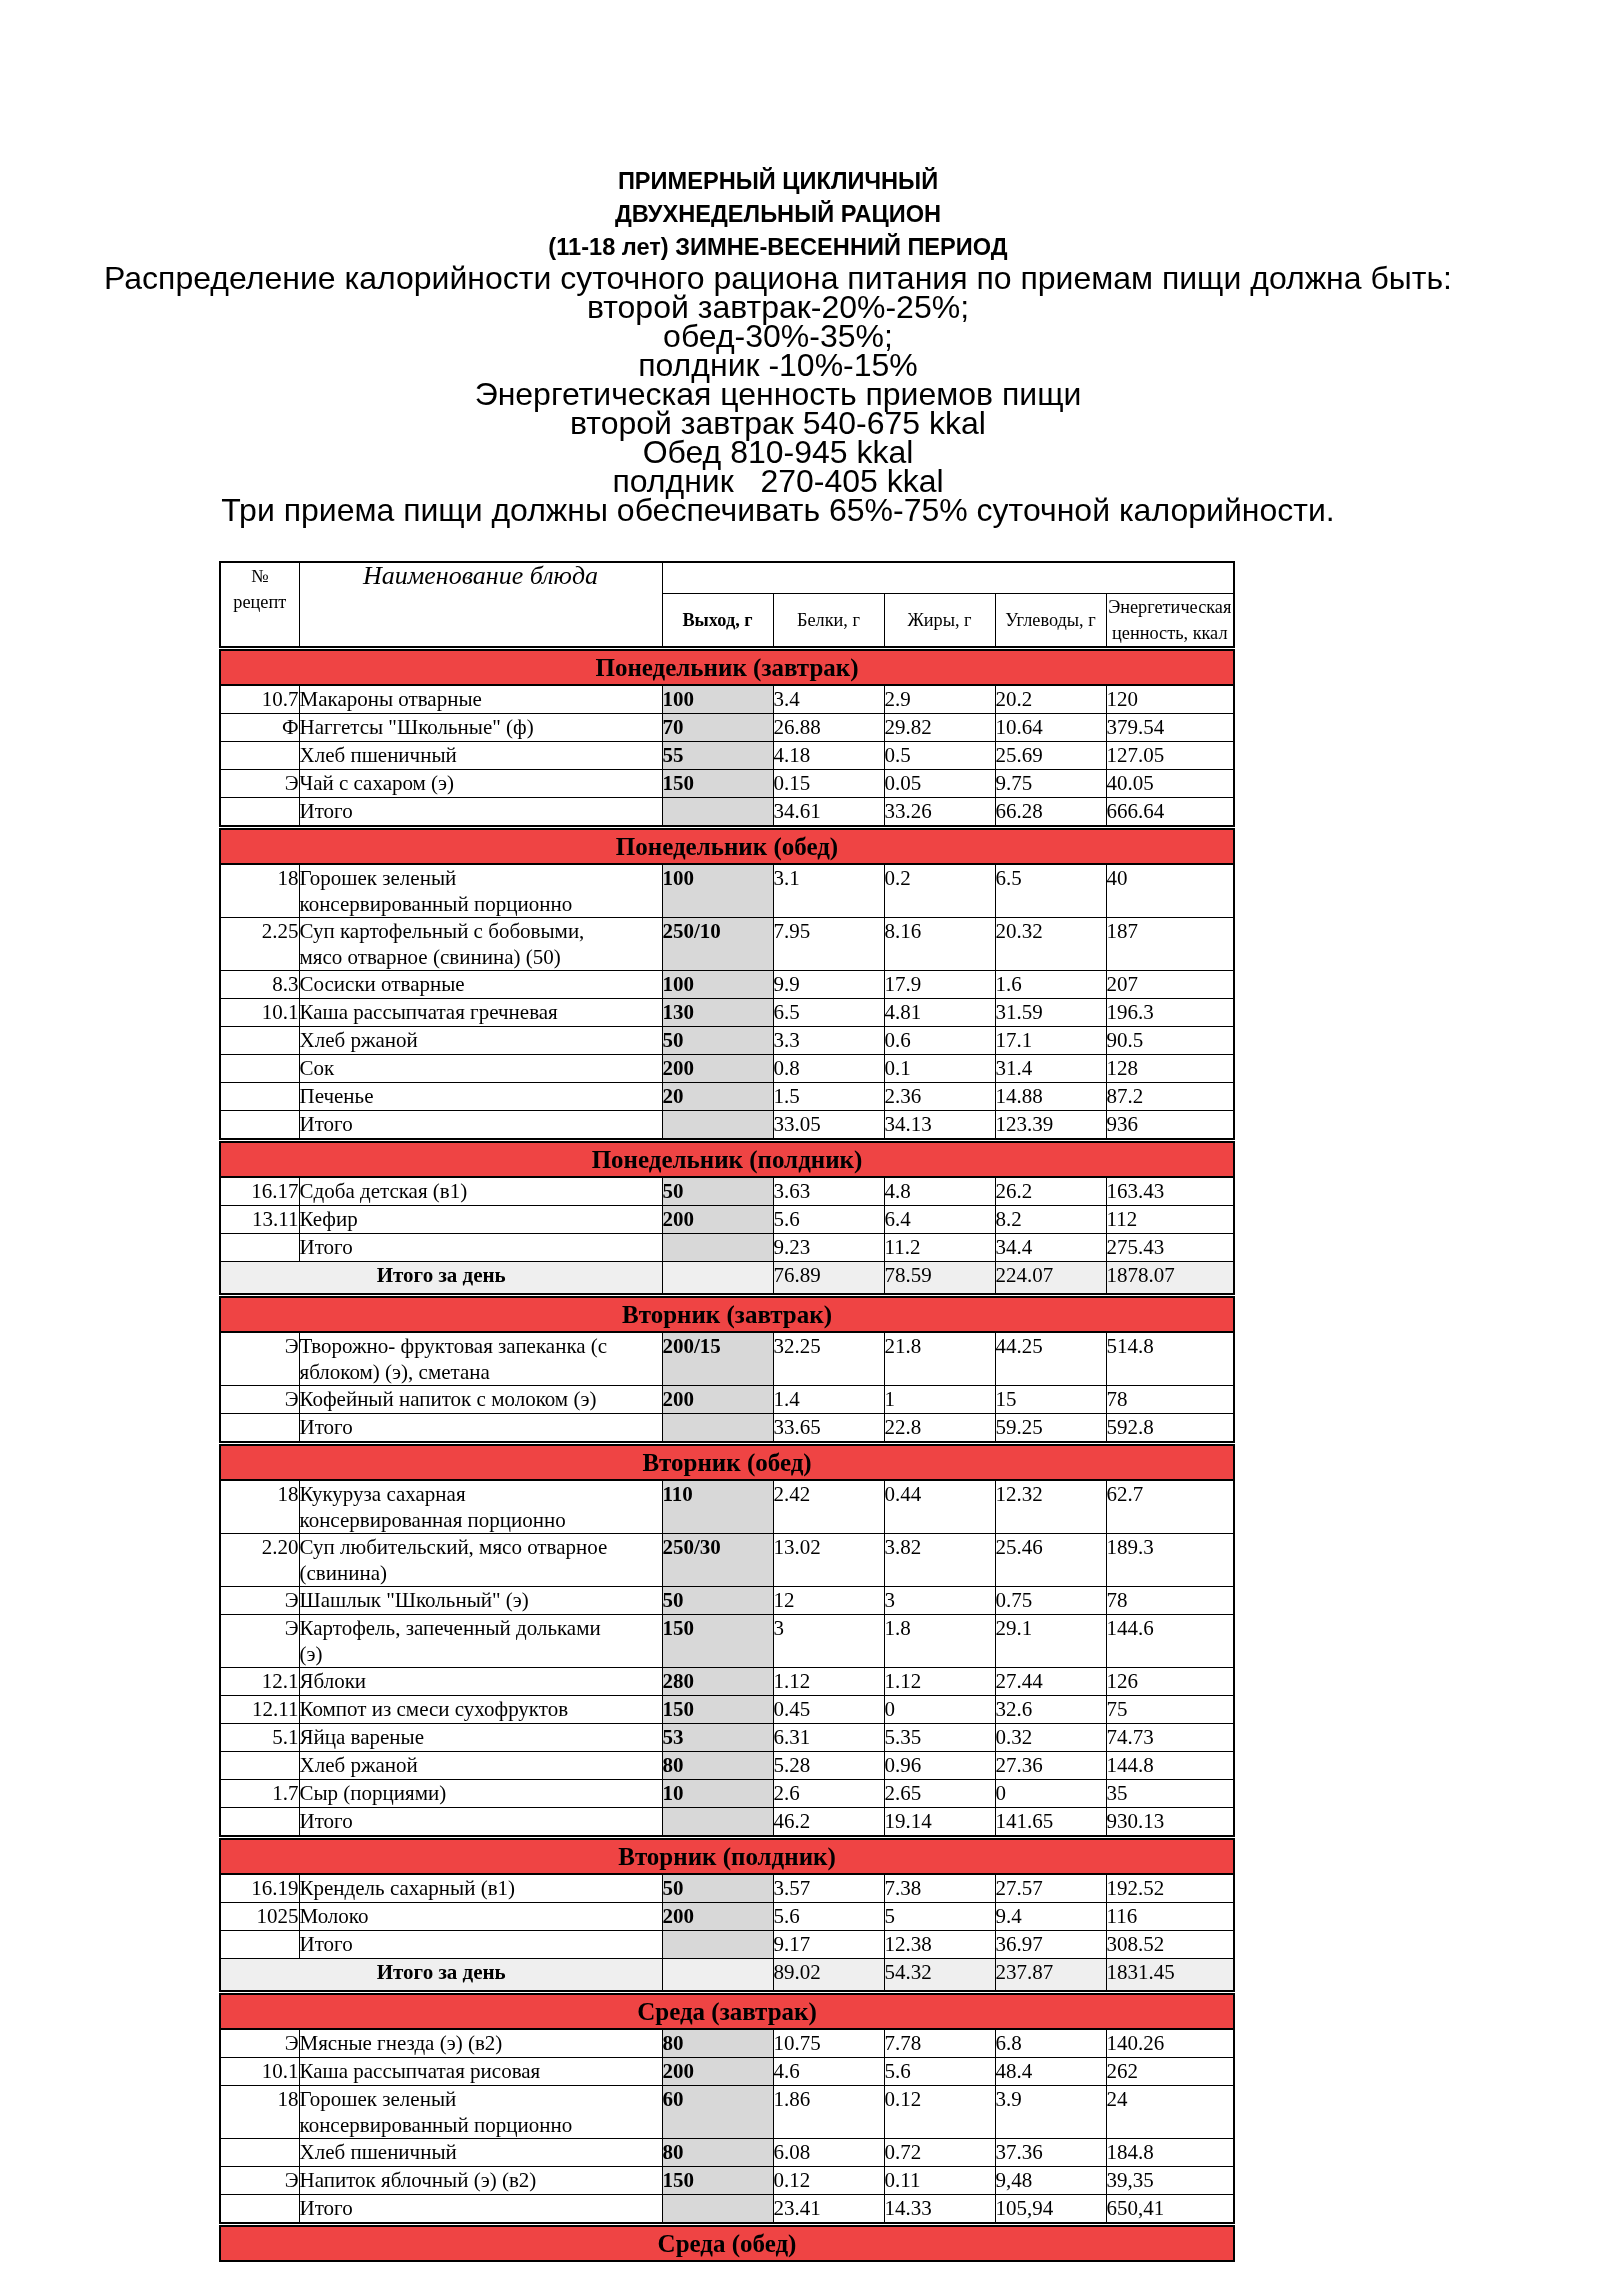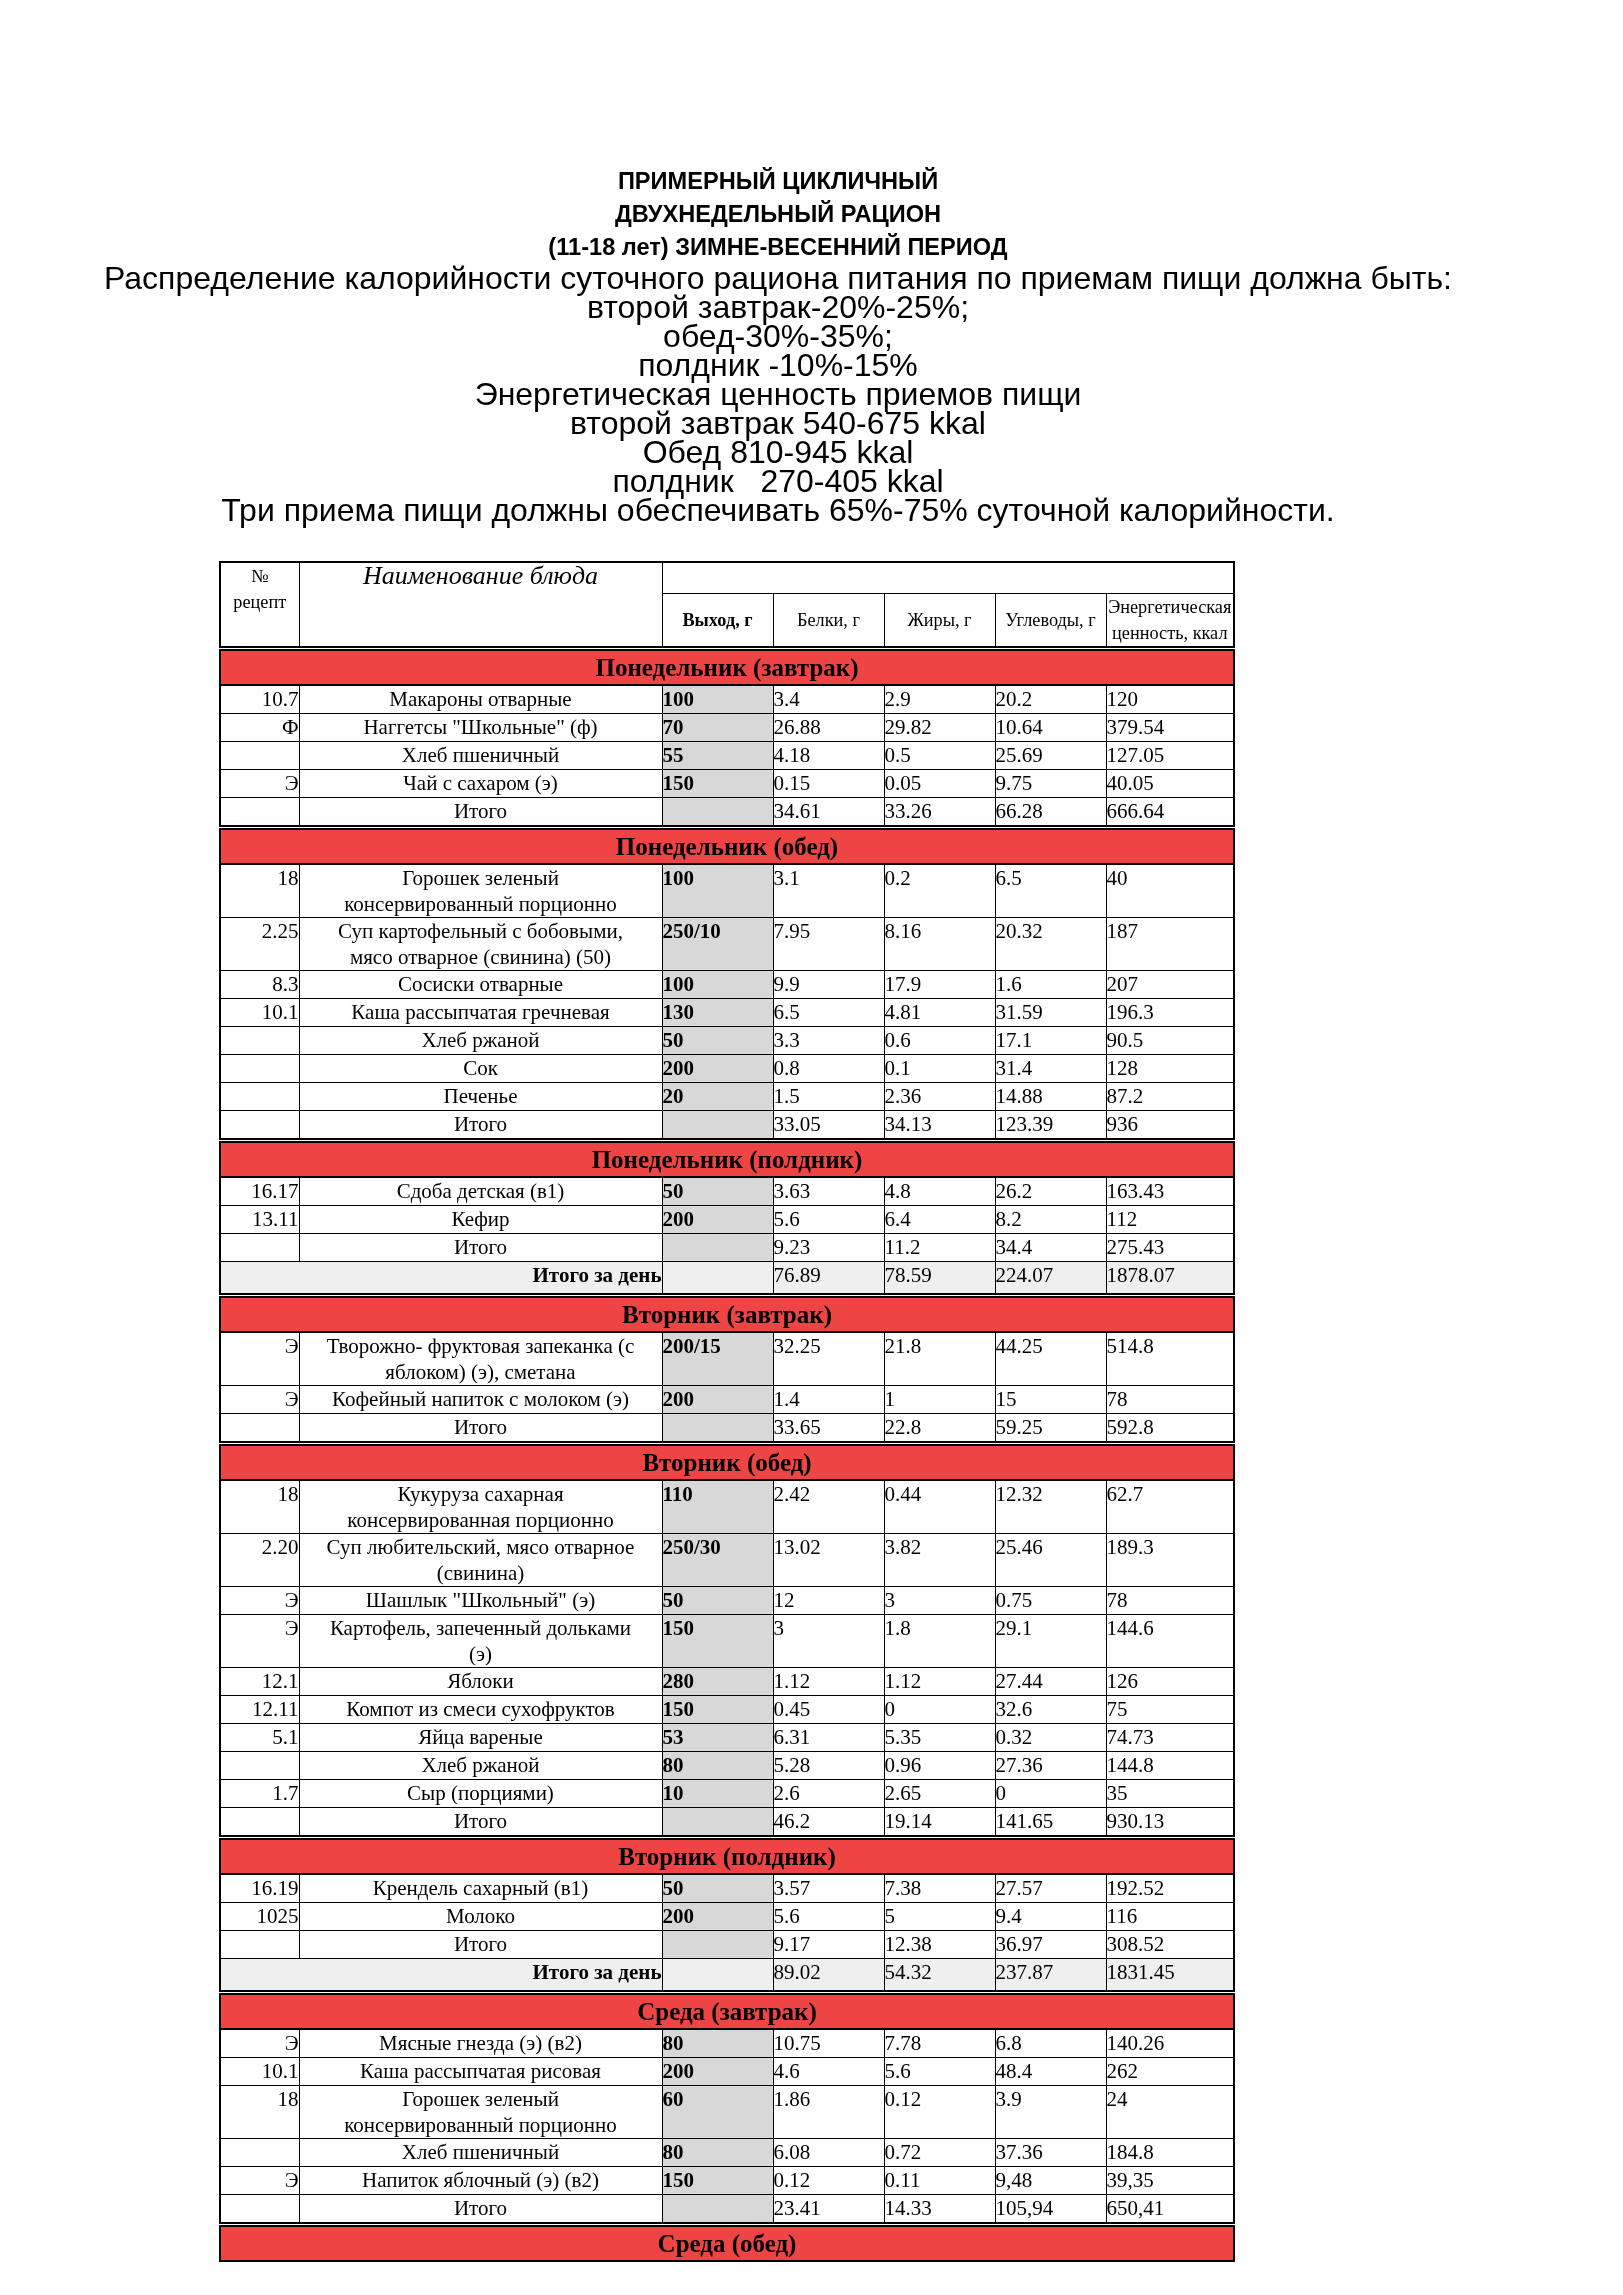--- a/index.html
+++ b/index.html
@@ -37,26 +37,26 @@
   
   tr.band-row td {
     height:33px; text-align:center; vertical-align:middle;
     font-weight:bold; font-size:25px;
     border-top:5.9px double #000; border-bottom:2.6px solid #000;
     background:#ef4444;
   }
 
   
   td.cell-recipe { text-align:right; padding-right:10.5px; height:27px; }
-  td.cell-name   { text-align:center; padding-left:11.8px; padding-right:3.9px; white-space:pre-line; }
+  td.cell-name   { text-align:left; padding-left:11.8px; padding-right:3.9px; white-space:pre-line; }
   td.cell-out    { padding-left:9.2px; background:#d8d8d8;font-weight:bold; }
   td.cell-val    { padding-left:9.2px; }
 
   tr.day-total-row td { background:#efefef; height:31px; }
-  td.cell-daylabel { font-weight:bold; text-align:right; padding-left:6.5px;margin-left:18px; }
+  td.cell-daylabel { font-weight:bold; text-align:center; padding-left:6.5px;margin-left:18px; }
 </style>
 </head>
 <body>
 
 <div class="page">
 
   <div class="doc-header">
     <div id="title-lines">
         <div class="title-line">ПРИМЕРНЫЙ ЦИКЛИЧНЫЙ</div>
         <div class="title-line">ДВУХНЕДЕЛЬНЫЙ РАЦИОН</div>

